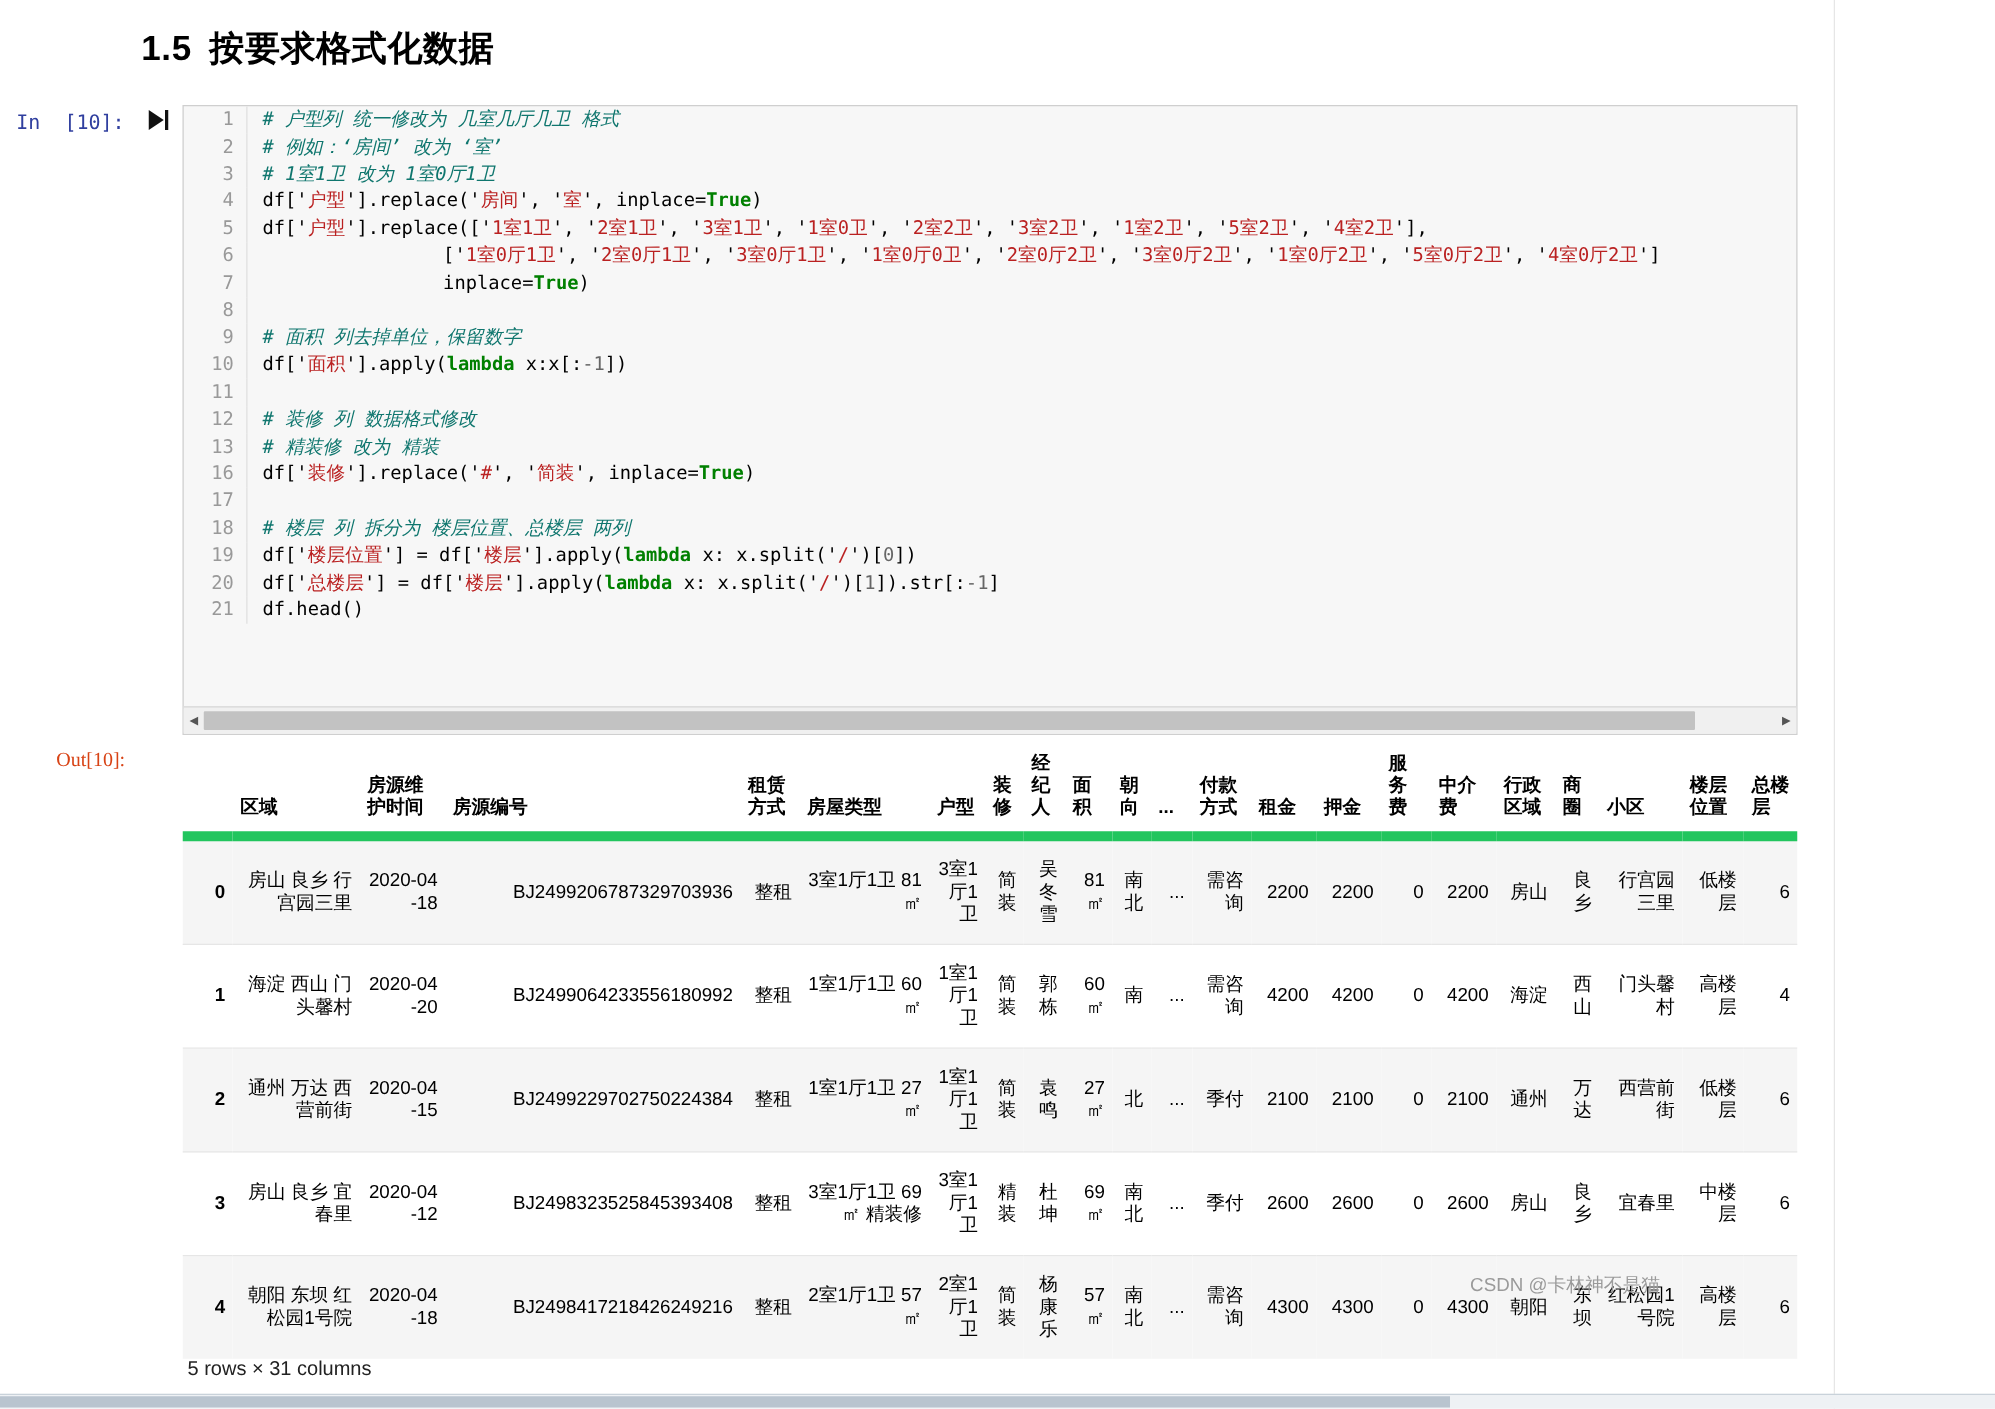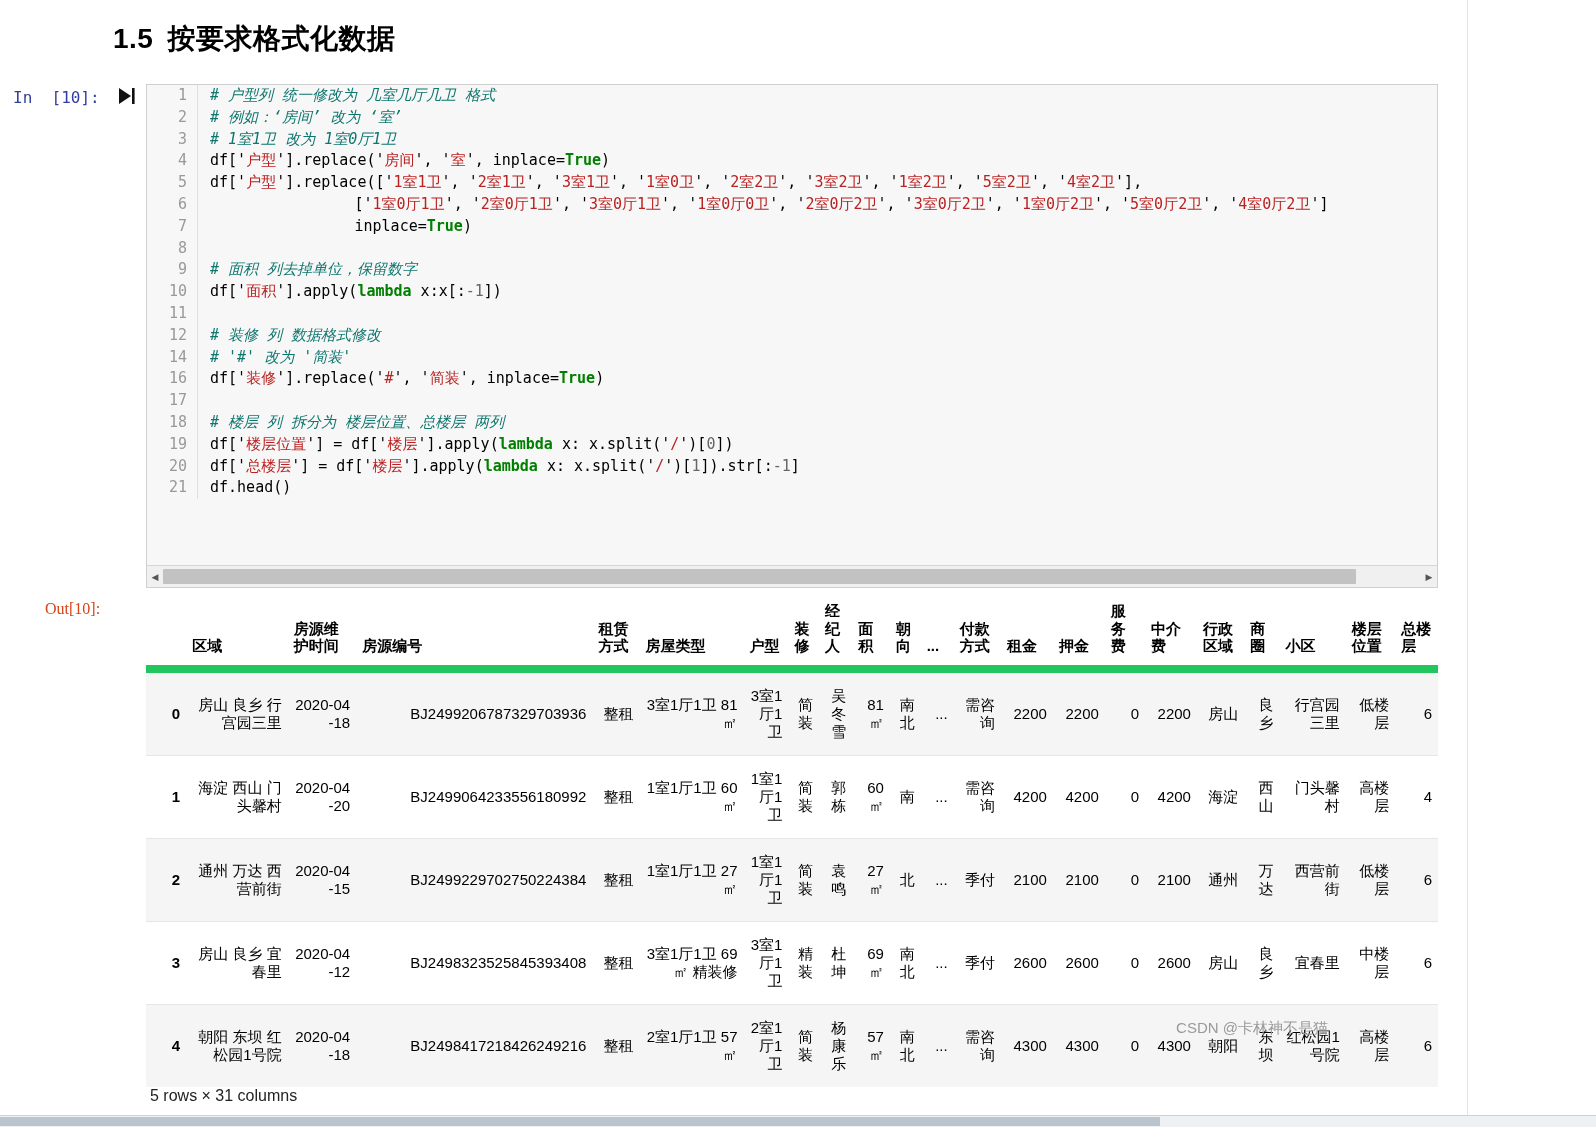--- a/index.html
+++ b/index.html
@@ -176,21 +176,21 @@
         <div class="code-line"><span class="ln">3</span><span class="src"><span class="cmt"># 1室1卫 改为 1室0厅1卫</span></span></div>
         <div class="code-line"><span class="ln">4</span><span class="src"><span>df['</span><span class="str">户型</span><span>'].replace('</span><span class="str">房间</span><span>', '</span><span class="str">室</span><span>', inplace=</span><span class="kw">True</span><span>)</span></span></div>
         <div class="code-line"><span class="ln">5</span><span class="src"><span>df['</span><span class="str">户型</span><span>'].replace(['</span><span class="str">1室1卫</span><span>', '</span><span class="str">2室1卫</span><span>', '</span><span class="str">3室1卫</span><span>', '</span><span class="str">1室0卫</span><span>', '</span><span class="str">2室2卫</span><span>', '</span><span class="str">3室2卫</span><span>', '</span><span class="str">1室2卫</span><span>', '</span><span class="str">5室2卫</span><span>', '</span><span class="str">4室2卫</span><span>'],</span></span></div>
         <div class="code-line"><span class="ln">6</span><span class="src"><span>                ['</span><span class="str">1室0厅1卫</span><span>', '</span><span class="str">2室0厅1卫</span><span>', '</span><span class="str">3室0厅1卫</span><span>', '</span><span class="str">1室0厅0卫</span><span>', '</span><span class="str">2室0厅2卫</span><span>', '</span><span class="str">3室0厅2卫</span><span>', '</span><span class="str">1室0厅2卫</span><span>', '</span><span class="str">5室0厅2卫</span><span>', '</span><span class="str">4室0厅2卫</span><span>']</span></span></div>
         <div class="code-line"><span class="ln">7</span><span class="src"><span>                inplace=</span><span class="kw">True</span><span>)</span></span></div>
         <div class="code-line"><span class="ln">8</span><span class="src"><span></span></span></div>
         <div class="code-line"><span class="ln">9</span><span class="src"><span class="cmt"># 面积 列去掉单位，保留数字</span></span></div>
         <div class="code-line"><span class="ln">10</span><span class="src"><span>df['</span><span class="str">面积</span><span>'].apply(</span><span class="kw">lambda</span><span> x:x[:</span><span class="num2">-1</span><span>])</span></span></div>
         <div class="code-line"><span class="ln">11</span><span class="src"><span></span></span></div>
         <div class="code-line"><span class="ln">12</span><span class="src"><span class="cmt"># 装修 列 数据格式修改</span></span></div>
-        <div class="code-line"><span class="ln">14</span><span class="src"><span class="cmt"># '#' 改为 '简装'</span></span></div>
+        <div class="code-line"><span class="ln">13</span><span class="src"><span class="cmt"># 精装修 改为 精装</span></span></div>
         <div class="code-line"><span class="ln">16</span><span class="src"><span>df['</span><span class="str">装修</span><span>'].replace('</span><span class="str">#</span><span>', '</span><span class="str">简装</span><span>', inplace=</span><span class="kw">True</span><span>)</span></span></div>
         <div class="code-line"><span class="ln">17</span><span class="src"><span></span></span></div>
         <div class="code-line"><span class="ln">18</span><span class="src"><span class="cmt"># 楼层 列 拆分为 楼层位置、总楼层 两列</span></span></div>
         <div class="code-line"><span class="ln">19</span><span class="src"><span>df['</span><span class="str">楼层位置</span><span>'] = df['</span><span class="str">楼层</span><span>'].apply(</span><span class="kw">lambda</span><span> x: x.split('</span><span class="str">/</span><span>')[</span><span class="num2">0</span><span>])</span></span></div>
         <div class="code-line"><span class="ln">20</span><span class="src"><span>df['</span><span class="str">总楼层</span><span>'] = df['</span><span class="str">楼层</span><span>'].apply(</span><span class="kw">lambda</span><span> x: x.split('</span><span class="str">/</span><span>')[</span><span class="num2">1</span><span>]).str[:</span><span class="num2">-1</span><span>]</span></span></div>
         <div class="code-line"><span class="ln">21</span><span class="src"><span>df.head()</span></span></div>
       </div>
     <div id="code-hscroll">
       <div class="hs-arrow">◀</div>
       <div id="hs-track">

